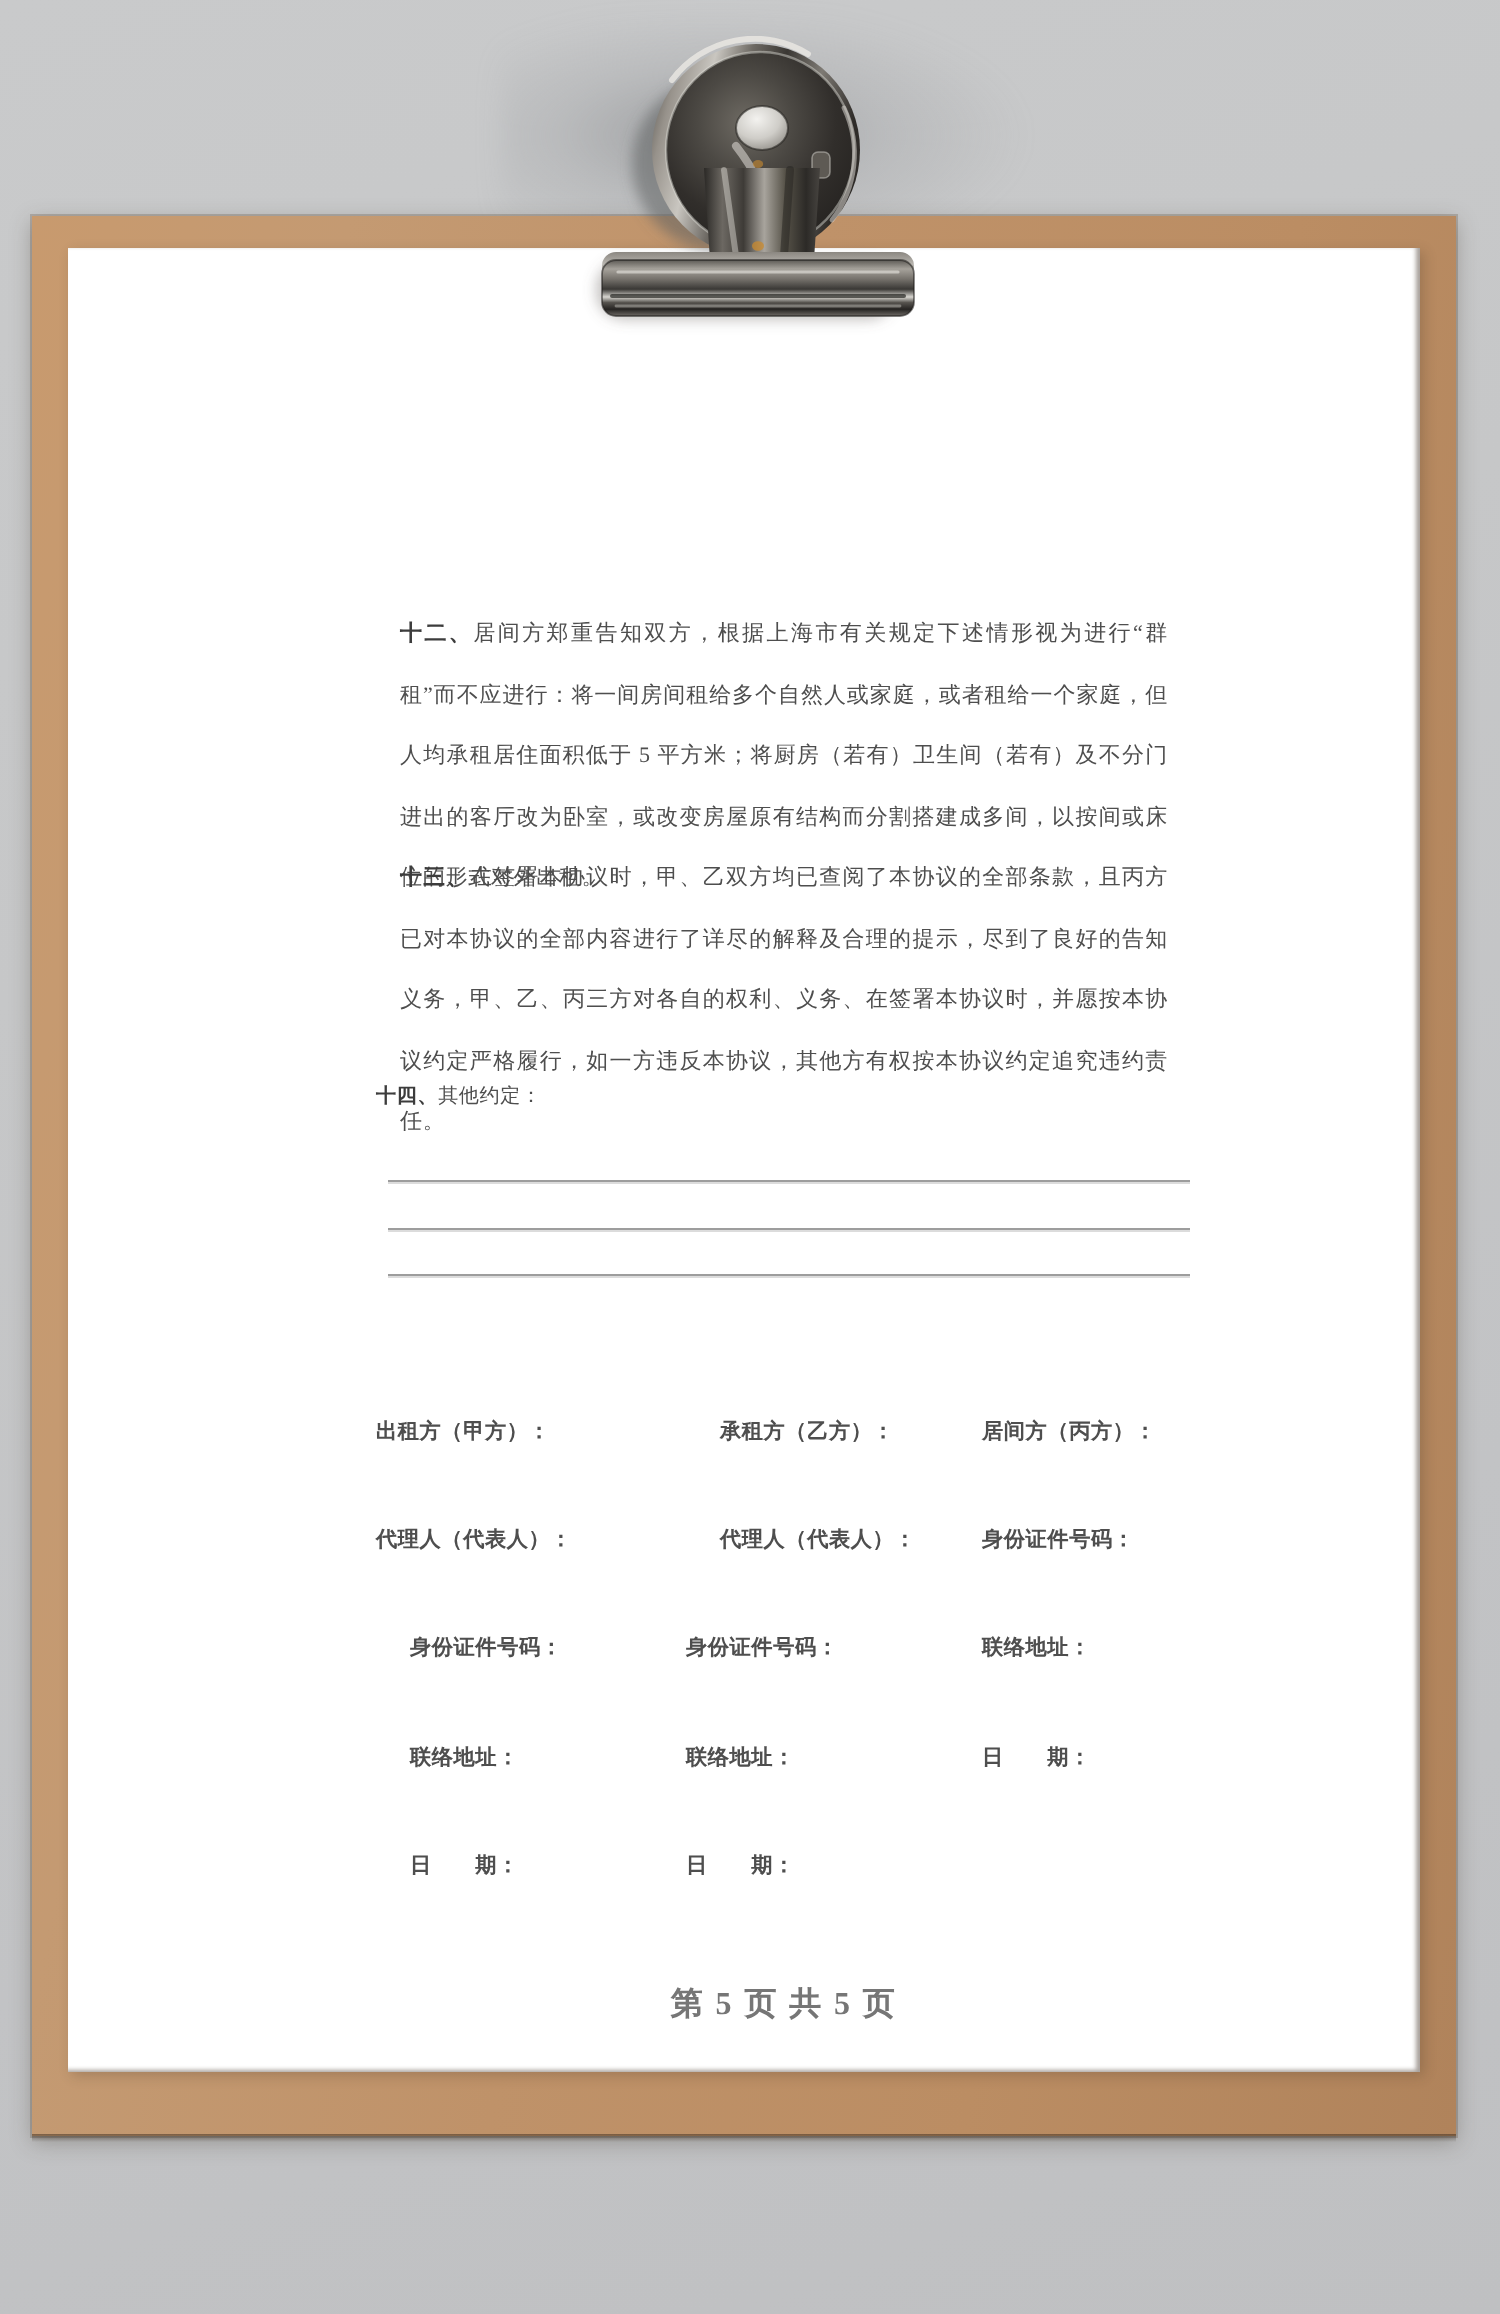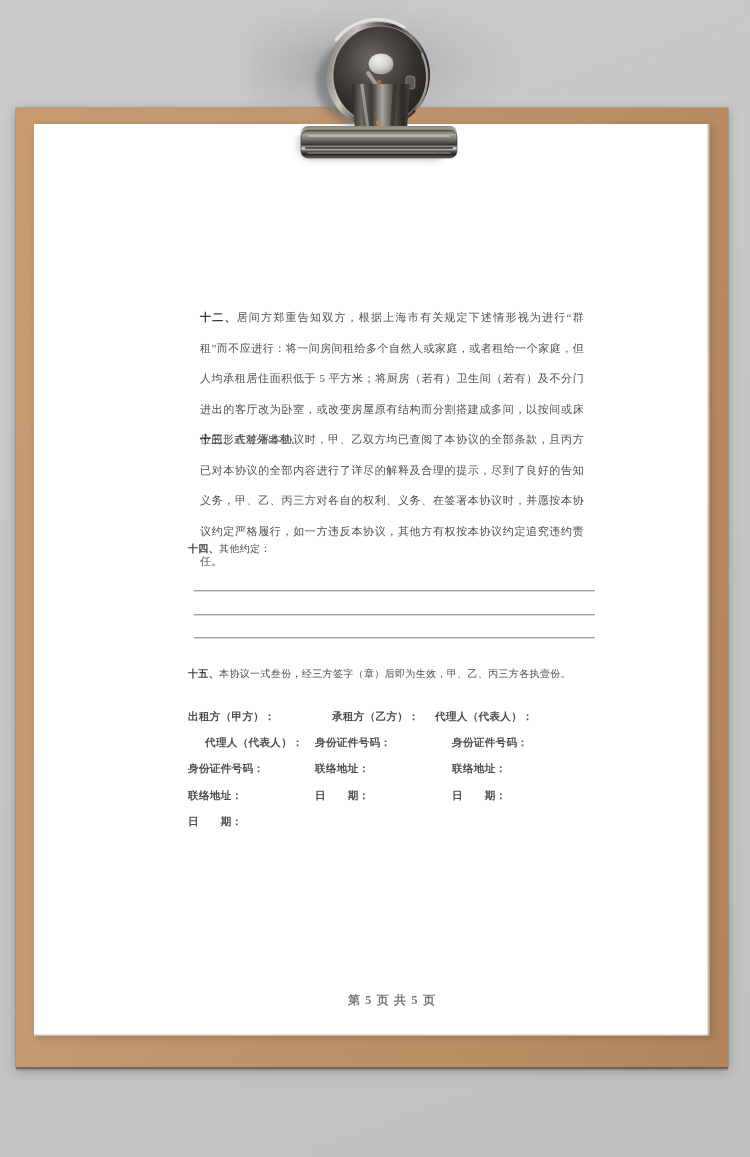--- a/index.html
+++ b/index.html
@@ -106,39 +106,40 @@
     border-bottom: 1px solid #dcdcdc;
     margin-left: 6px;
     width: 401px;
   }
 
   
   .sig-block {
     display: grid;
     grid-template-columns: 127px 120px 1fr;
     row-gap: 0;
+    gap: 28px;
   }
   .sig-cell {
     font-size: 10.6px;
     line-height: 26.2px;
     letter-spacing: 0.3px;
     color: #4e4e4e;
     font-weight: bold;
     white-space: nowrap;
   }
   .sig-cell.c2 { padding-left: 0px; margin-left: 17px; }
   .sig-cell.c3 { padding-left: 0px; }
 
   
   .footer {
     position: absolute;
     left: 154px;
     width: 408px;
     text-align: center;
-    font-size: 12px;
+    font-size: 16px;
     letter-spacing: 1.2px;
     color: #767676;
     font-weight: bold;
   }
 
   
   #clip {
     position: absolute;
     left: 276px;
     top: 18px;
@@ -170,28 +171,26 @@
       <div class="doc" style="top:410px;">
         <p class="heading"><span class="lead">十四、</span><span>其他约定：</span></p>
       </div>
 
       <div class="doc rules" style="top:466px;">
         <div class="rule"></div>
         <div class="rule" style="margin-top:21.5px;"></div>
         <div class="rule" style="margin-top:21.5px;"></div>
       </div>
 
-      <div class="doc" style="top:535px;">
-        <p class="heading"><span class="lead">十五、</span><span>本协议一式叁份，经三方签字（章）后即为生效，甲、乙、丙三方各执壹份。</span></p>
-      </div>
 
       <div class="doc sig-block" style="top:580px;">
 
         <div class="sig-cell c1">出租方（甲方）：</div>
         <div class="sig-cell c2">承租方（乙方）：</div>
+        <div class="sig-cell c3">居间方（丙方）：</div>
 
         <div class="sig-cell c1">代理人（代表人）：</div>
         <div class="sig-cell c2">代理人（代表人）：</div>
 
         <div class="sig-cell c1">身份证件号码：</div>
         <div class="sig-cell c2">身份证件号码：</div>
         <div class="sig-cell c3">身份证件号码：</div>
 
         <div class="sig-cell c1">联络地址：</div>
         <div class="sig-cell c2">联络地址：</div>

